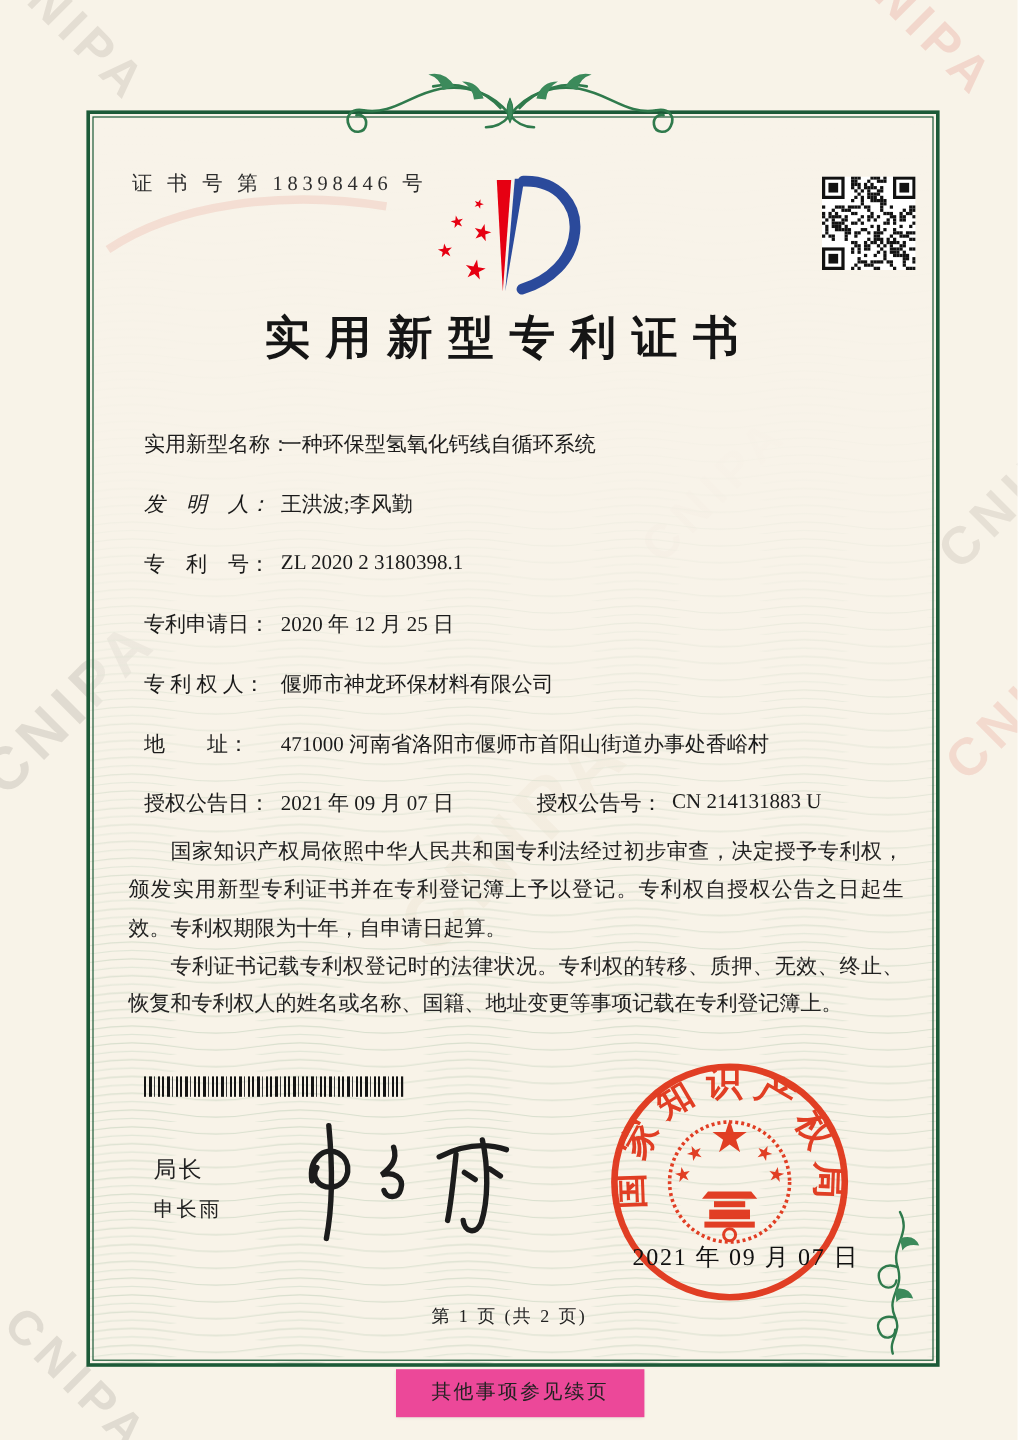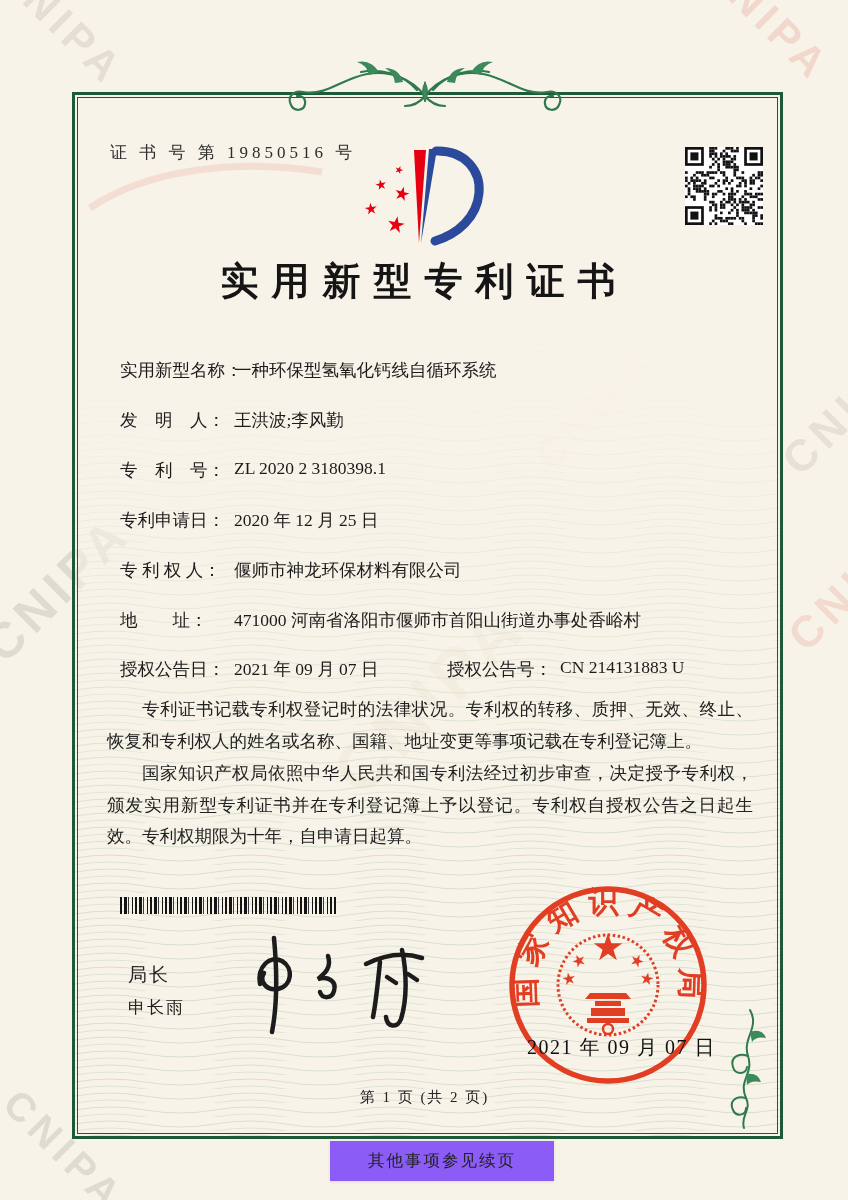--- a/index.html
+++ b/index.html
@@ -75,23 +75,23 @@
   .seal{position:absolute;left:505px;top:882px;z-index:3;opacity:.94;}
   .seal-date{
     position:absolute;left:527px;top:1034px;z-index:4;
     font-size:20px;letter-spacing:1.5px;color:#111;white-space:nowrap;
   }
   .page-num{
     position:absolute;left:72px;width:705px;top:1088px;text-align:center;
     font-size:15px;color:#222;z-index:3;letter-spacing:2px;
   }
   .note-box{
-    position:absolute;left:330px;top:1141px;width:224px;height:40px;z-index:3;
-    background:#8b5cf6;box-shadow:0 1px 3px rgba(0,0,0,.10);
-    text-align:center;line-height:40px;font-size:16.5px;color:#222;letter-spacing:2px;
+    position:absolute;left:330px;top:1141px;width:207px;height:40px;z-index:3;
+    background:#ec4899;box-shadow:0 1px 3px rgba(0,0,0,.10);
+    text-align:center;line-height:40px;font-size:16.5px;color:#222;letter-spacing:2px;font-family:Liberation Mono, monospace;
   }
 </style>
 </head>
 <body>
 
 <div class="page">
 
   <div class="wm" style="left:-18px;top:-2px;font-size:42px;color:rgba(150,140,130,.20);transform:rotate(45deg);">CNIPA</div>
   <div class="wm" style="left:688px;top:-6px;font-size:42px;color:rgba(224,120,105,.22);transform:rotate(45deg);">CNIPA</div>
   <div class="wm" style="left:-34px;top:560px;font-size:50px;color:rgba(140,135,128,.22);transform:rotate(-45deg);">CNIPA</div>
@@ -137,21 +137,21 @@
   <svg class="orn" style="left:716px;top:1008px;" width="58" height="122" viewBox="0 0 58 122">
     <g stroke="#2f7a4c" fill="none" stroke-width="2" stroke-linecap="round">
       <path d="M34,2 C44,20 26,30 32,48 C38,66 22,72 30,90 C36,102 24,108 28,120"></path>
       <path d="M32,48 c-10,-4 -18,2 -15,11 c2,8 13,8 14,0"></path>
       <path d="M30,90 c-11,-3 -17,4 -13,12 c3,7 13,6 13,-2"></path>
       <path d="M34,24 q12,-4 16,6 q-10,-2 -14,4" fill="#3c8a5b" stroke="none"></path>
       <path d="M30,66 q12,-2 15,8 q-10,-2 -14,3" fill="#3c8a5b" stroke="none"></path>
     </g>
   </svg>
 
-  <div class="cert-no">证 书 号 第 19850516 号</div>
+  <div class="cert-no">证 书 号 第 18398446 号</div>
 
   <svg class="logo" width="160" height="118" viewBox="0 0 160 118">
     <defs>
       <polygon id="star1" points="0,-10 2.24,-3.09 9.51,-3.09 3.63,1.18 5.88,8.09 0,3.82 -5.88,8.09 -3.63,1.18 -9.51,-3.09 -2.24,-3.09"></polygon>
     </defs>
     <g fill="#e60012">
       <use href="#star1" transform="translate(49,32) scale(.42) rotate(20)"></use>
       <use href="#star1" transform="translate(31,47) scale(.55) rotate(-12)"></use>
       <use href="#star1" transform="translate(52,56) scale(.75) rotate(14)"></use>
       <use href="#star1" transform="translate(21,71) scale(.62) rotate(-8)"></use>
@@ -440,43 +440,43 @@
         <rect x="27" y="28" width="1" height="1"></rect>
         <rect x="28" y="28" width="1" height="1"></rect>
       </g>
   </svg>
 
   <div class="title">实用新型专利证书</div>
 
   <div class="field-label" style="left:120px;top:358px;">实用新型名称：</div>
   <div class="field-value" style="left:234px;top:358px;">一种环保型氢氧化钙线自循环系统</div>
 
-  <div class="field-label" style="left:120px;top:408px;">发　明　人：</div>
+  <div class="field-label" style="left:120px;top:408px;font-style:italic;">发　明　人：</div>
   <div class="field-value" style="left:234px;top:408px;">王洪波;李风勤</div>
 
   <div class="field-label" style="left:120px;top:458px;">专　利　号：</div>
   <div class="field-value" style="left:234px;top:458px;">ZL 2020 2 3180398.1</div>
 
   <div class="field-label" style="left:120px;top:508px;">专利申请日：</div>
   <div class="field-value" style="left:234px;top:508px;">2020 年 12 月 25 日</div>
 
   <div class="field-label" style="left:120px;top:558px;">专 利 权 人：</div>
   <div class="field-value" style="left:234px;top:558px;text-align:center;">偃师市神龙环保材料有限公司</div>
 
   <div class="field-label" style="left:120px;top:608px;">地　　址：</div>
   <div class="field-value" style="left:234px;top:608px;">471000 河南省洛阳市偃师市首阳山街道办事处香峪村</div>
 
   <div class="field-label" style="left:120px;top:657px;">授权公告日：</div>
   <div class="field-value" style="left:234px;top:657px;">2021 年 09 月 07 日</div>
   <div class="field-label" style="left:447px;top:657px;">授权公告号：</div>
   <div class="field-value" style="left:560px;top:657px;">CN 214131883 U</div>
 
   <div class="body-text">
+    <p>国家知识产权局依照中华人民共和国专利法经过初步审查，决定授予专利权，颁发实用新型专利证书并在专利登记簿上予以登记。专利权自授权公告之日起生效。专利权期限为十年，自申请日起算。</p>
     <p>专利证书记载专利权登记时的法律状况。专利权的转移、质押、无效、终止、恢复和专利权人的姓名或名称、国籍、地址变更等事项记载在专利登记簿上。</p>
-    <p>国家知识产权局依照中华人民共和国专利法经过初步审查，决定授予专利权，颁发实用新型专利证书并在专利登记簿上予以登记。专利权自授权公告之日起生效。专利权期限为十年，自申请日起算。</p>
   </div>
 
   <div class="barcode"></div>
 
   <div class="officer-role">局长</div>
   <div class="officer-name">申长雨</div>
 
   <svg class="signature" width="215" height="115" viewBox="0 0 215 115">
     <g fill="none" stroke="#1c1c1c" stroke-width="4.5" stroke-linecap="round">
       <path d="M22,56 C19,38 32,27 44,33 C56,40 54,58 40,61 C28,63 21,53 26,45"></path>

